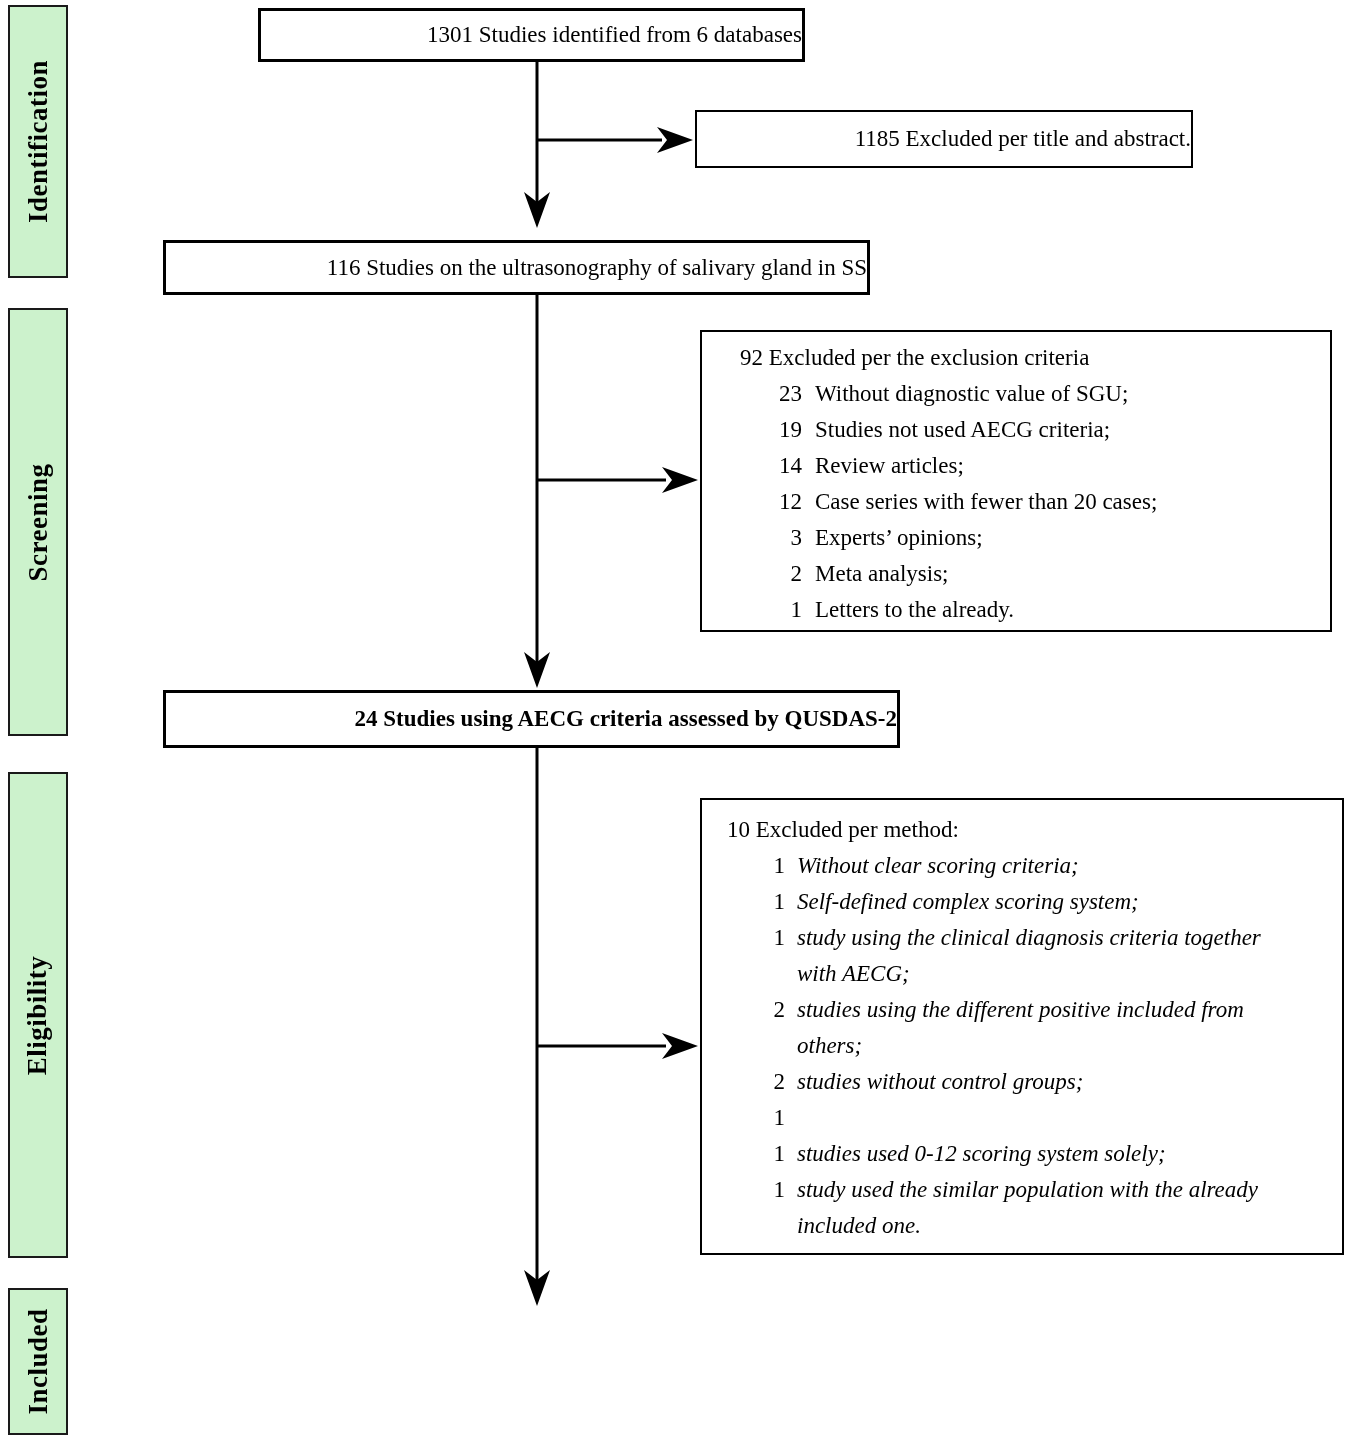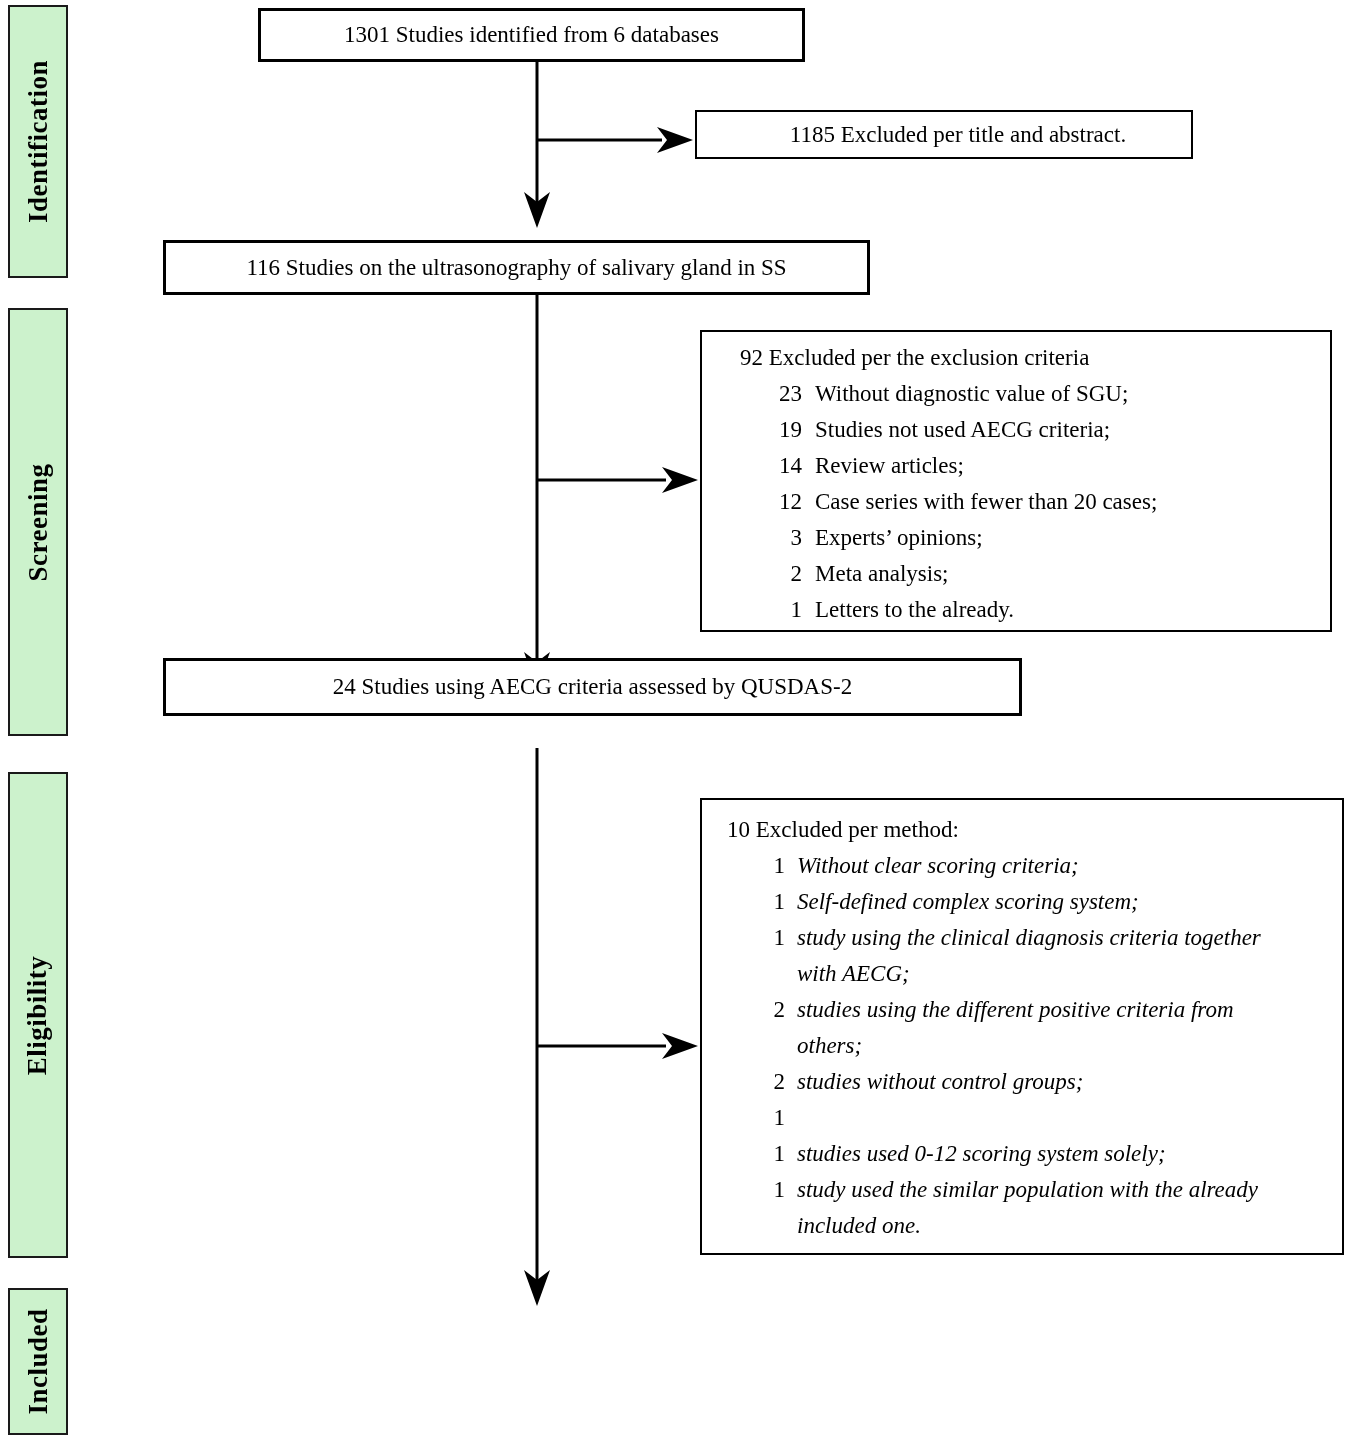--- a/index.html
+++ b/index.html
@@ -24,21 +24,21 @@
     font-weight:bold;
     font-size:27px;
     letter-spacing:0.5px;
   }
   
   .fbox{
     position:absolute;
     background:#ffffff;
     border:3px solid #000000;
     box-sizing:border-box;
-    display:flex;align-items:center;justify-content:center;
+    display:flex;align-items:center;justify-content:flex-end;
     text-align:center;
     font-size:23px;
   }
   .fbox.thin{border-width:2px;}
   .fbox.list{
     display:block;
     text-align:left;
   }
   .list .title{line-height:36px;}
   .row{display:flex;line-height:36px;}
@@ -87,21 +87,21 @@
     <polygon points="524,1270 537,1306 550,1270 537,1280"></polygon>
 
     <line x1="537" y1="1046" x2="666" y2="1046"></line>
     <polygon points="662,1033 698,1046 662,1059 672,1046"></polygon>
   </svg>
 
   <div class="fbox" style="left:258px;top:8px;width:547px;height:54px;">
     <span>1301 Studies identified from 6 databases</span>
   </div>
 
-  <div class="fbox thin" style="left:695px;top:110px;width:498px;height:49px;padding-left:28px;">
+  <div class="fbox thin" style="left:695px;top:110px;width:498px;height:58px;padding-left:28px;">
     <span>1185 Excluded per title and abstract.</span>
   </div>
 
   <div class="fbox" style="left:163px;top:240px;width:707px;height:55px;">
     <span>116 Studies on the ultrasonography of salivary gland in SS</span>
   </div>
 
   <div class="fbox thin list b92" style="left:700px;top:330px;width:632px;height:302px;padding:8px 14px 8px 38px;">
     <div class="title">92 Excluded per the exclusion criteria</div>
     <div class="row">
@@ -127,41 +127,41 @@
     <div class="row">
       <span class="num">2</span>
       <span class="txt">Meta analysis;</span>
     </div>
     <div class="row">
       <span class="num">1</span>
       <span class="txt">Letters to the already.</span>
     </div>
   </div>
 
-  <div class="fbox" style="left:163px;top:658px;width:859px;height:58px;">
+  <div class="fbox" style="left:163px;top:690px;width:737px;height:58px;font-weight:bold;">
     <span>24 Studies using AECG criteria assessed by QUSDAS-2</span>
   </div>
 
   <div class="fbox thin list b10" style="left:700px;top:798px;width:644px;height:457px;padding:12px 28px 8px 25px;">
     <div class="title">10 Excluded per method:</div>
     <div class="row">
       <span class="num">1</span>
       <span class="txt">Without clear scoring criteria;</span>
     </div>
     <div class="row">
       <span class="num">1</span>
       <span class="txt">Self-defined complex scoring system;</span>
     </div>
     <div class="row">
       <span class="num">1</span>
       <span class="txt">study using the clinical diagnosis criteria together with AECG;</span>
     </div>
     <div class="row">
       <span class="num">2</span>
-      <span class="txt">studies using the different positive criteria from others;</span>
+      <span class="txt">studies using the different positive included from others;</span>
     </div>
     <div class="row">
       <span class="num">2</span>
       <span class="txt">studies without control groups;</span>
     </div>
     <div class="row">
       <span class="num">1</span>
     </div>
     <div class="row">
       <span class="num">1</span>

